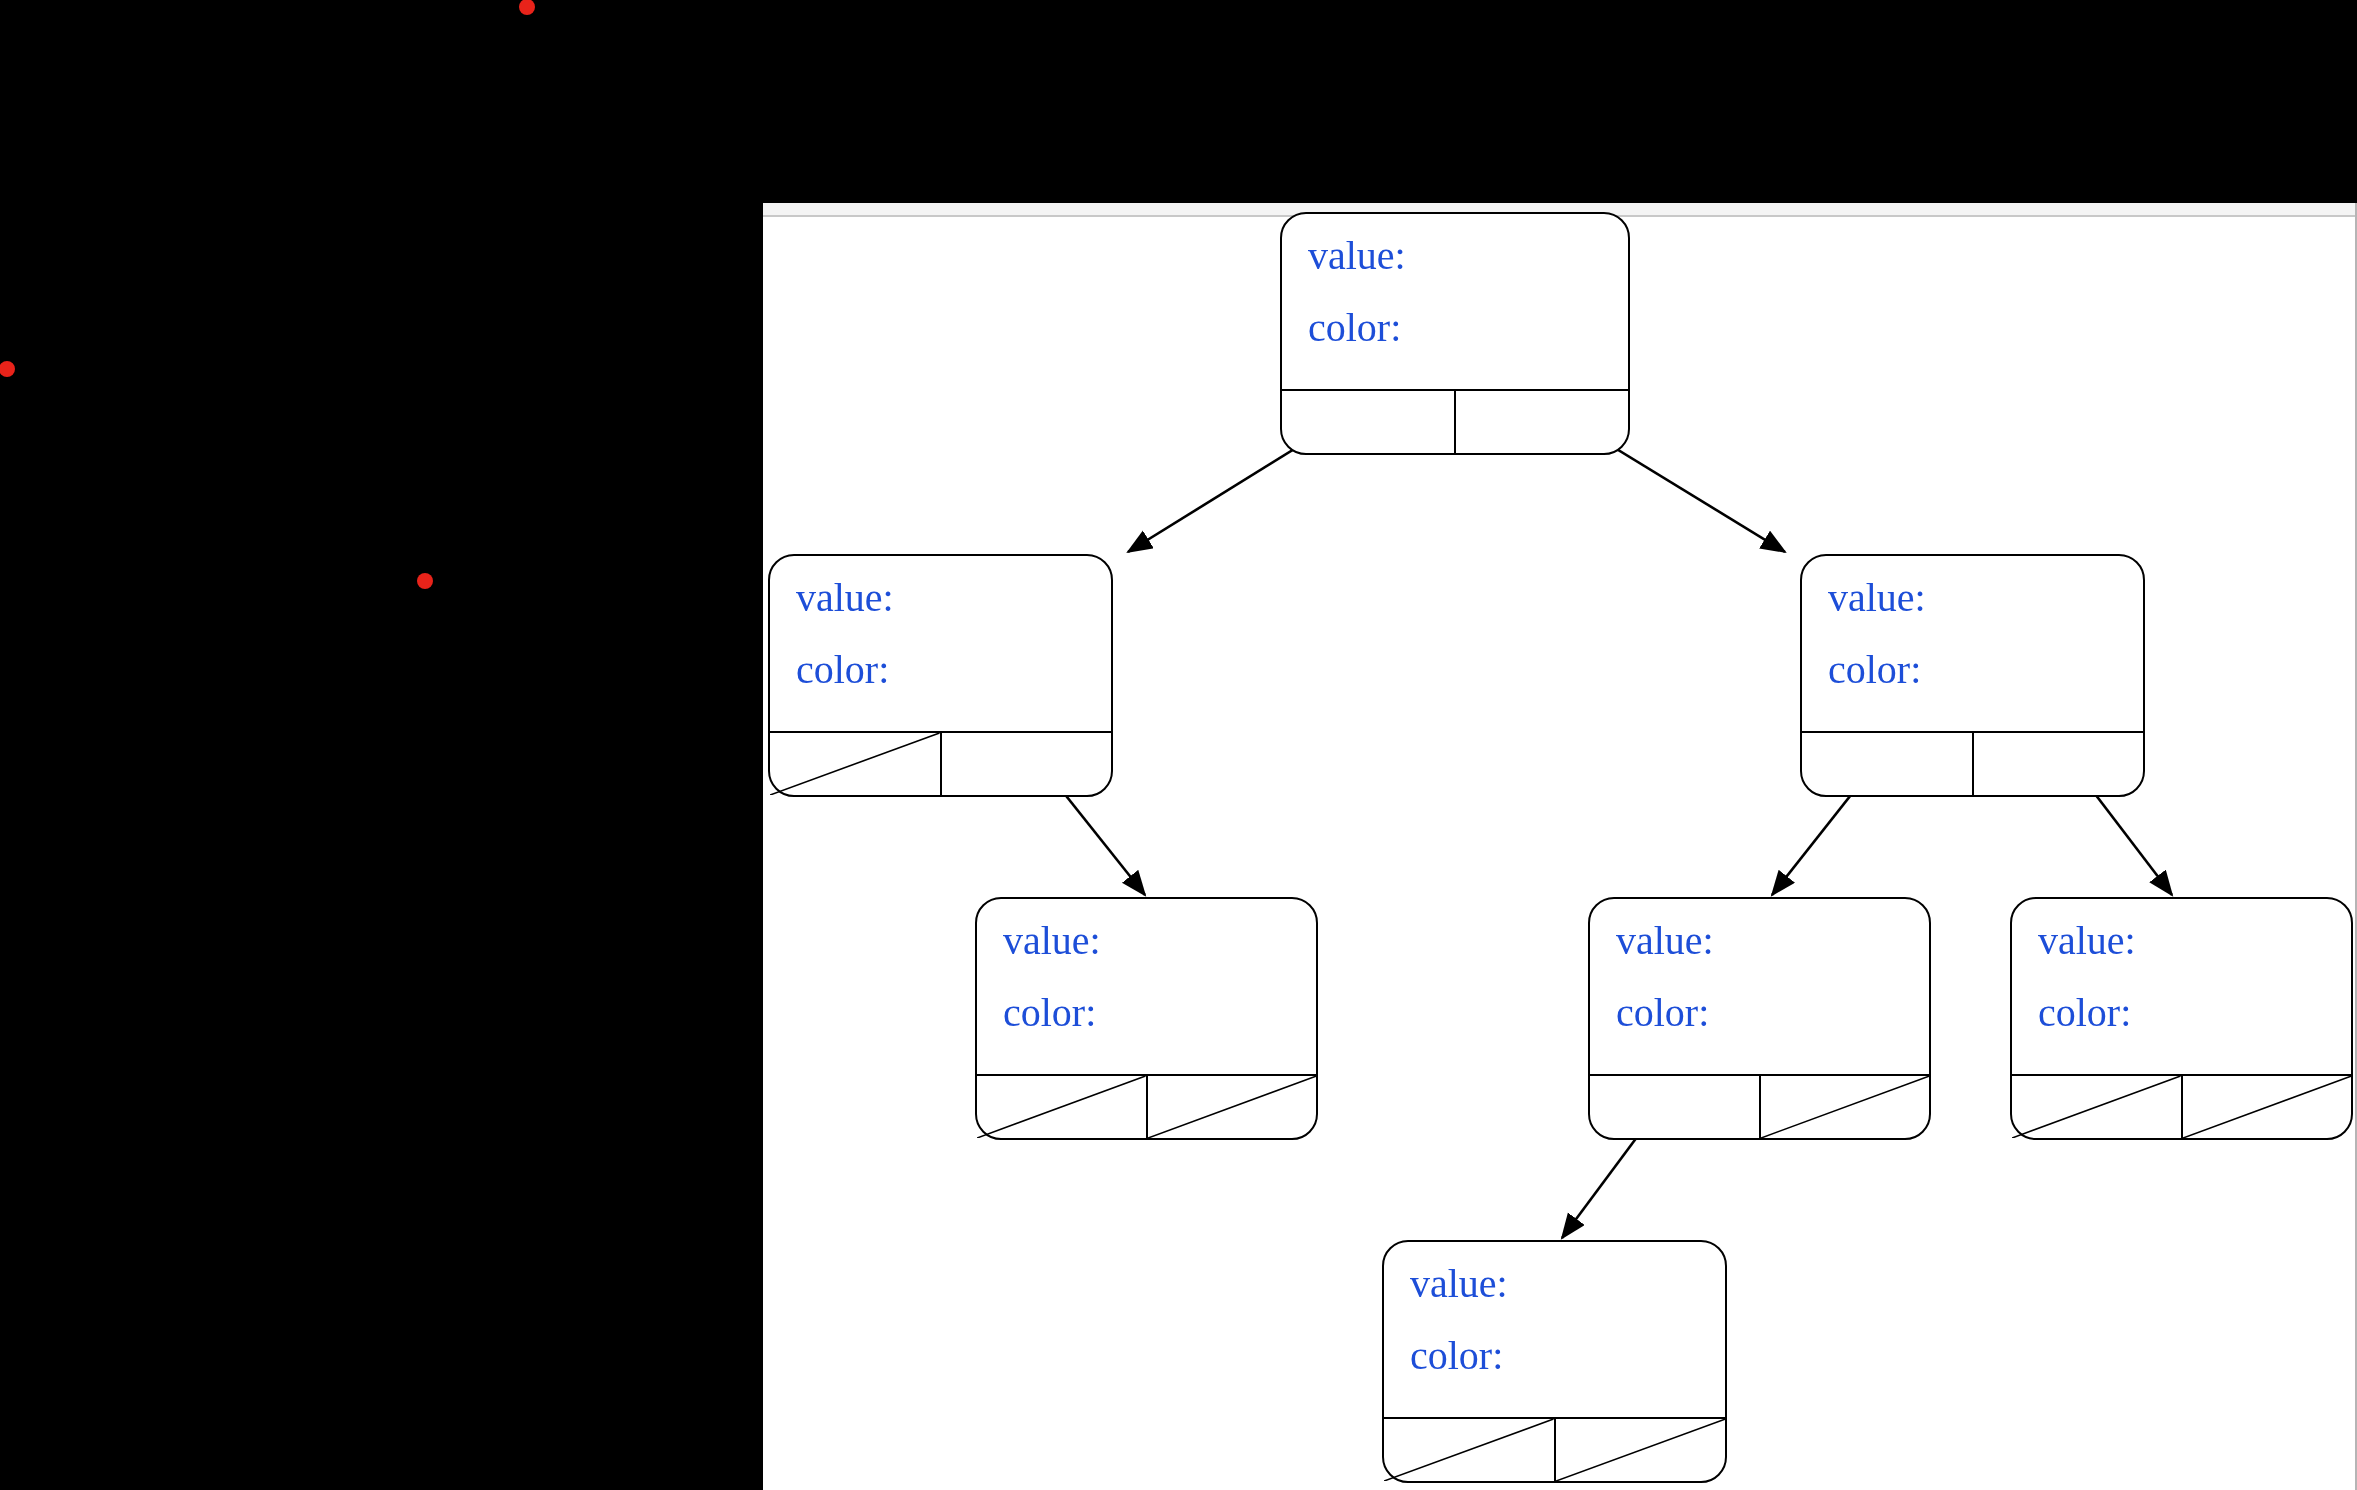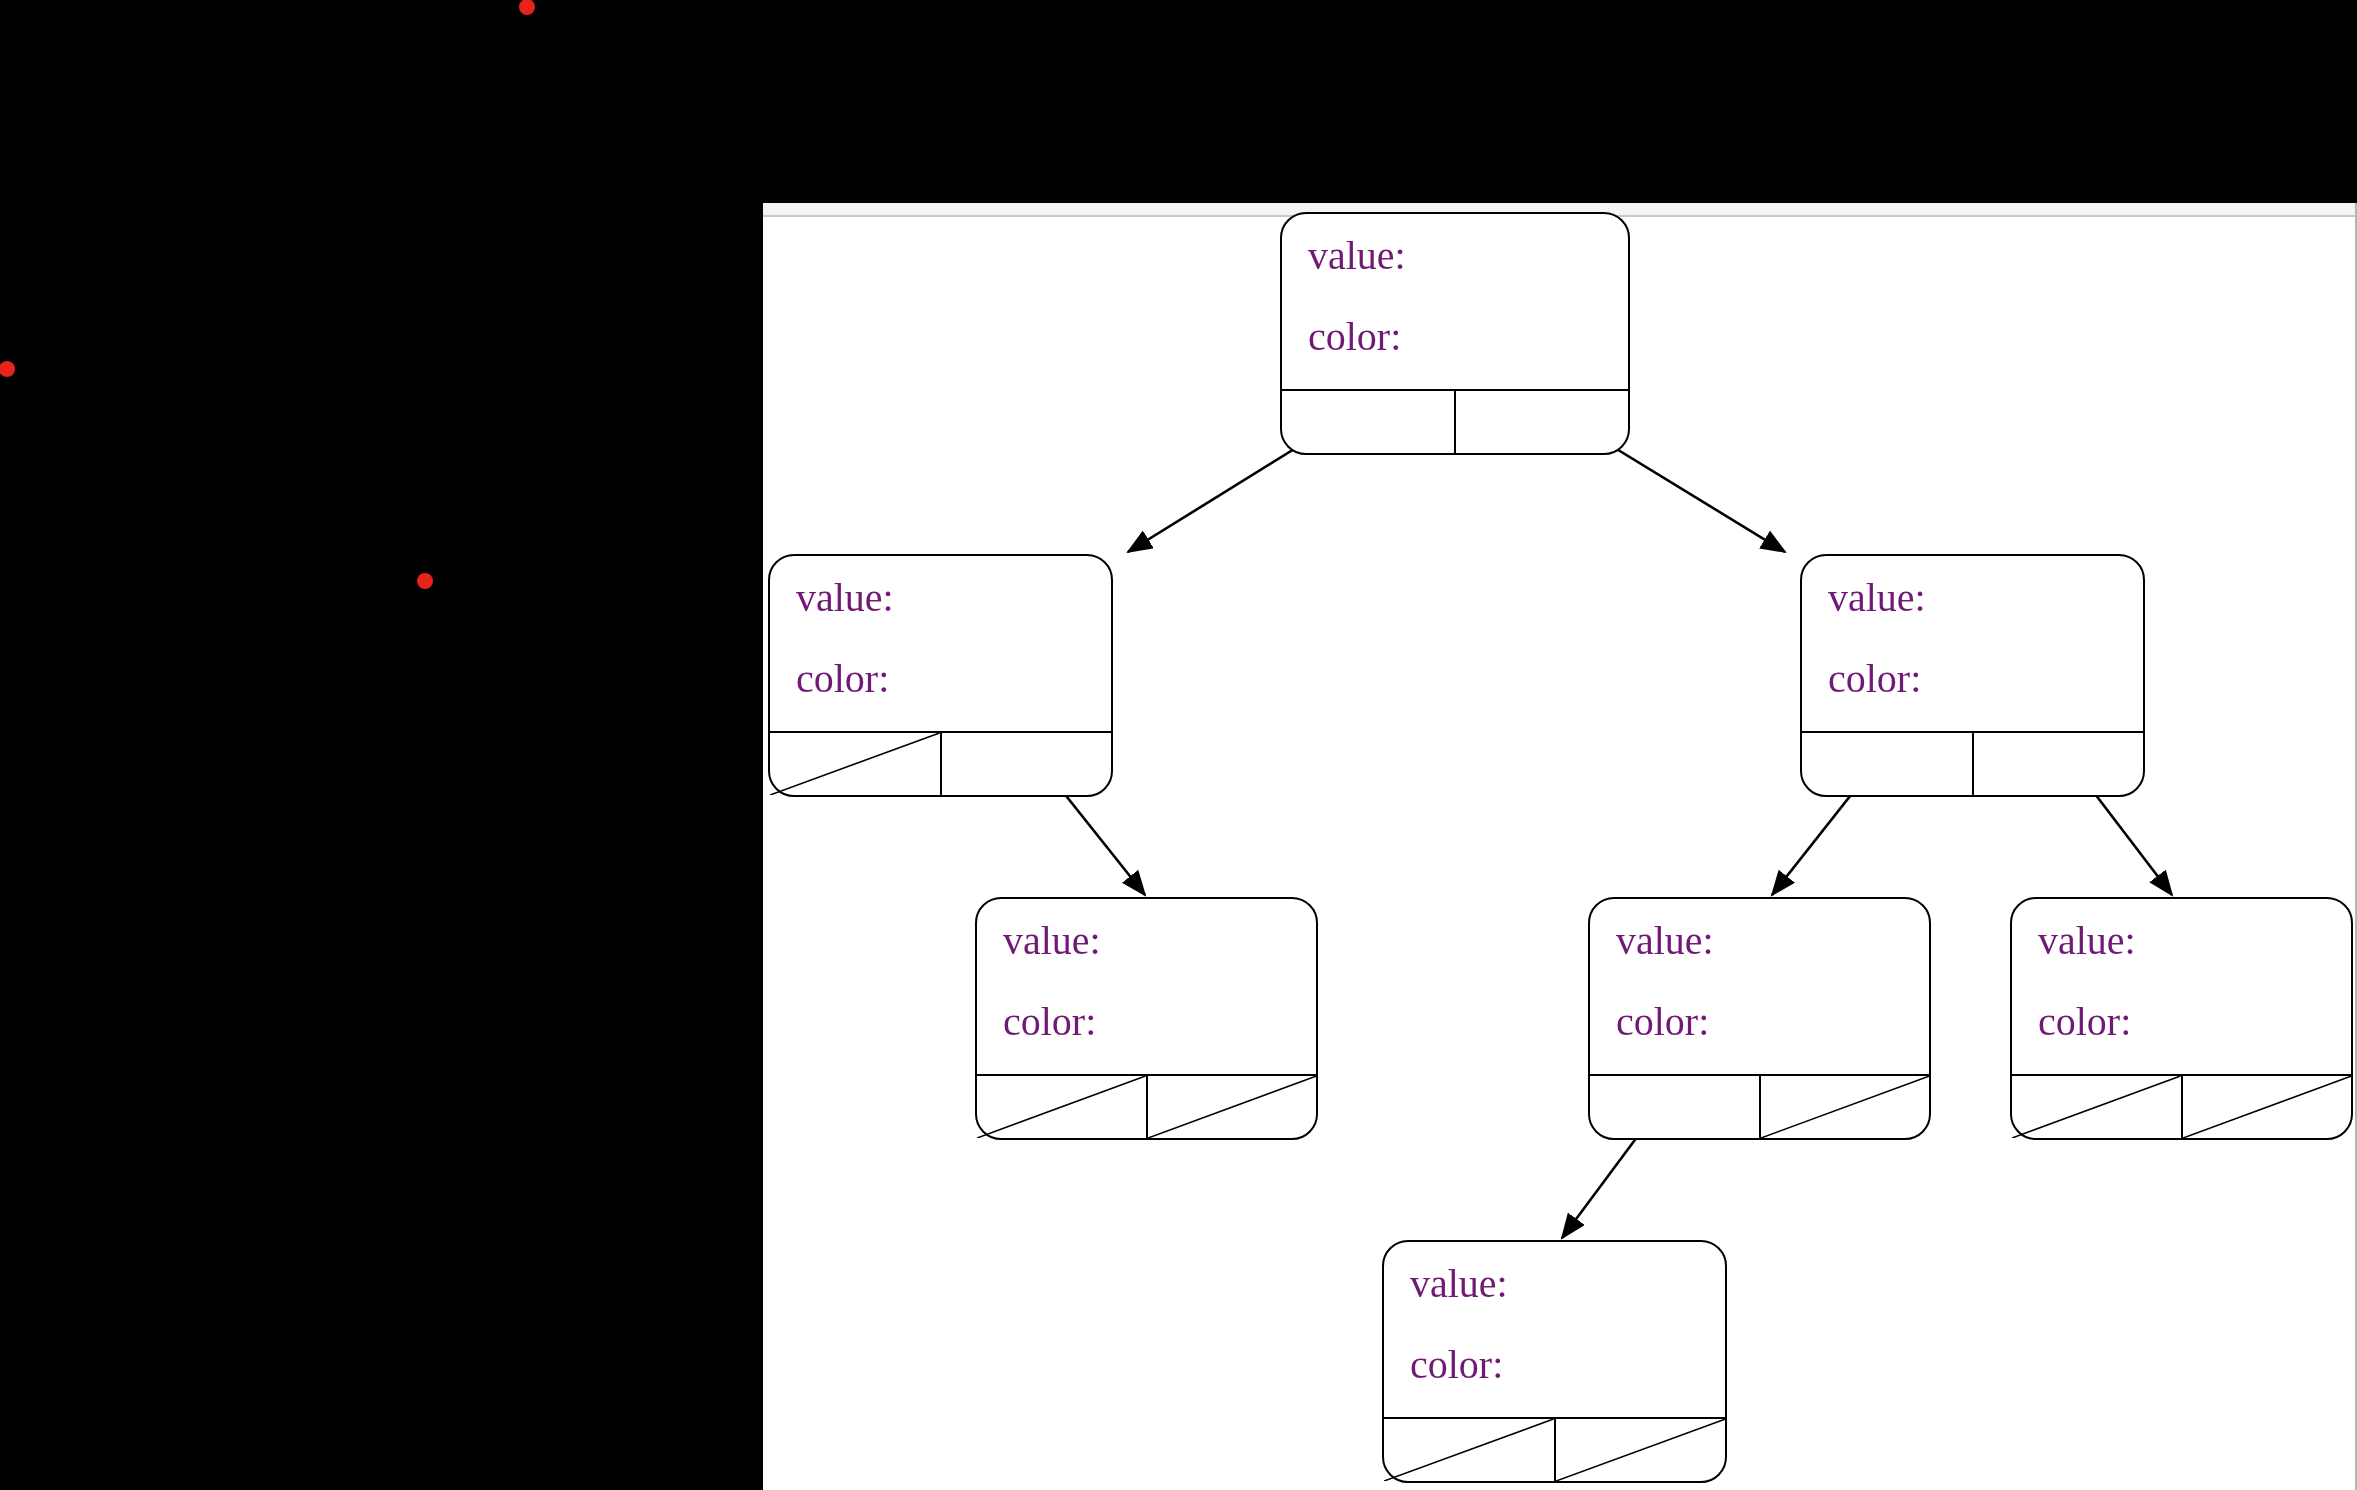--- a/index.html
+++ b/index.html
@@ -60,25 +60,25 @@
     left: 0;
     top: 0;
     right: 0;
     padding: 22px 0 0 26px;
     box-sizing: border-box;
   }
   .node-field-line {
     font-family: "Liberation Serif", "DejaVu Serif", serif;
     font-size: 40px;
     line-height: 1.0;
-    color: #701a75;
+    color: #1d4ed8;
     white-space: nowrap;
   }
   .node-field-line + .node-field-line {
-    margin-top: 41px;
+    margin-top: 32px;
   }
   .node-ptr-row {
     position: absolute;
     left: 0;
     right: 0;
     bottom: 0;
     height: 62px;
     border-top: 2.5px solid #000000;
     display: flex;
   }

